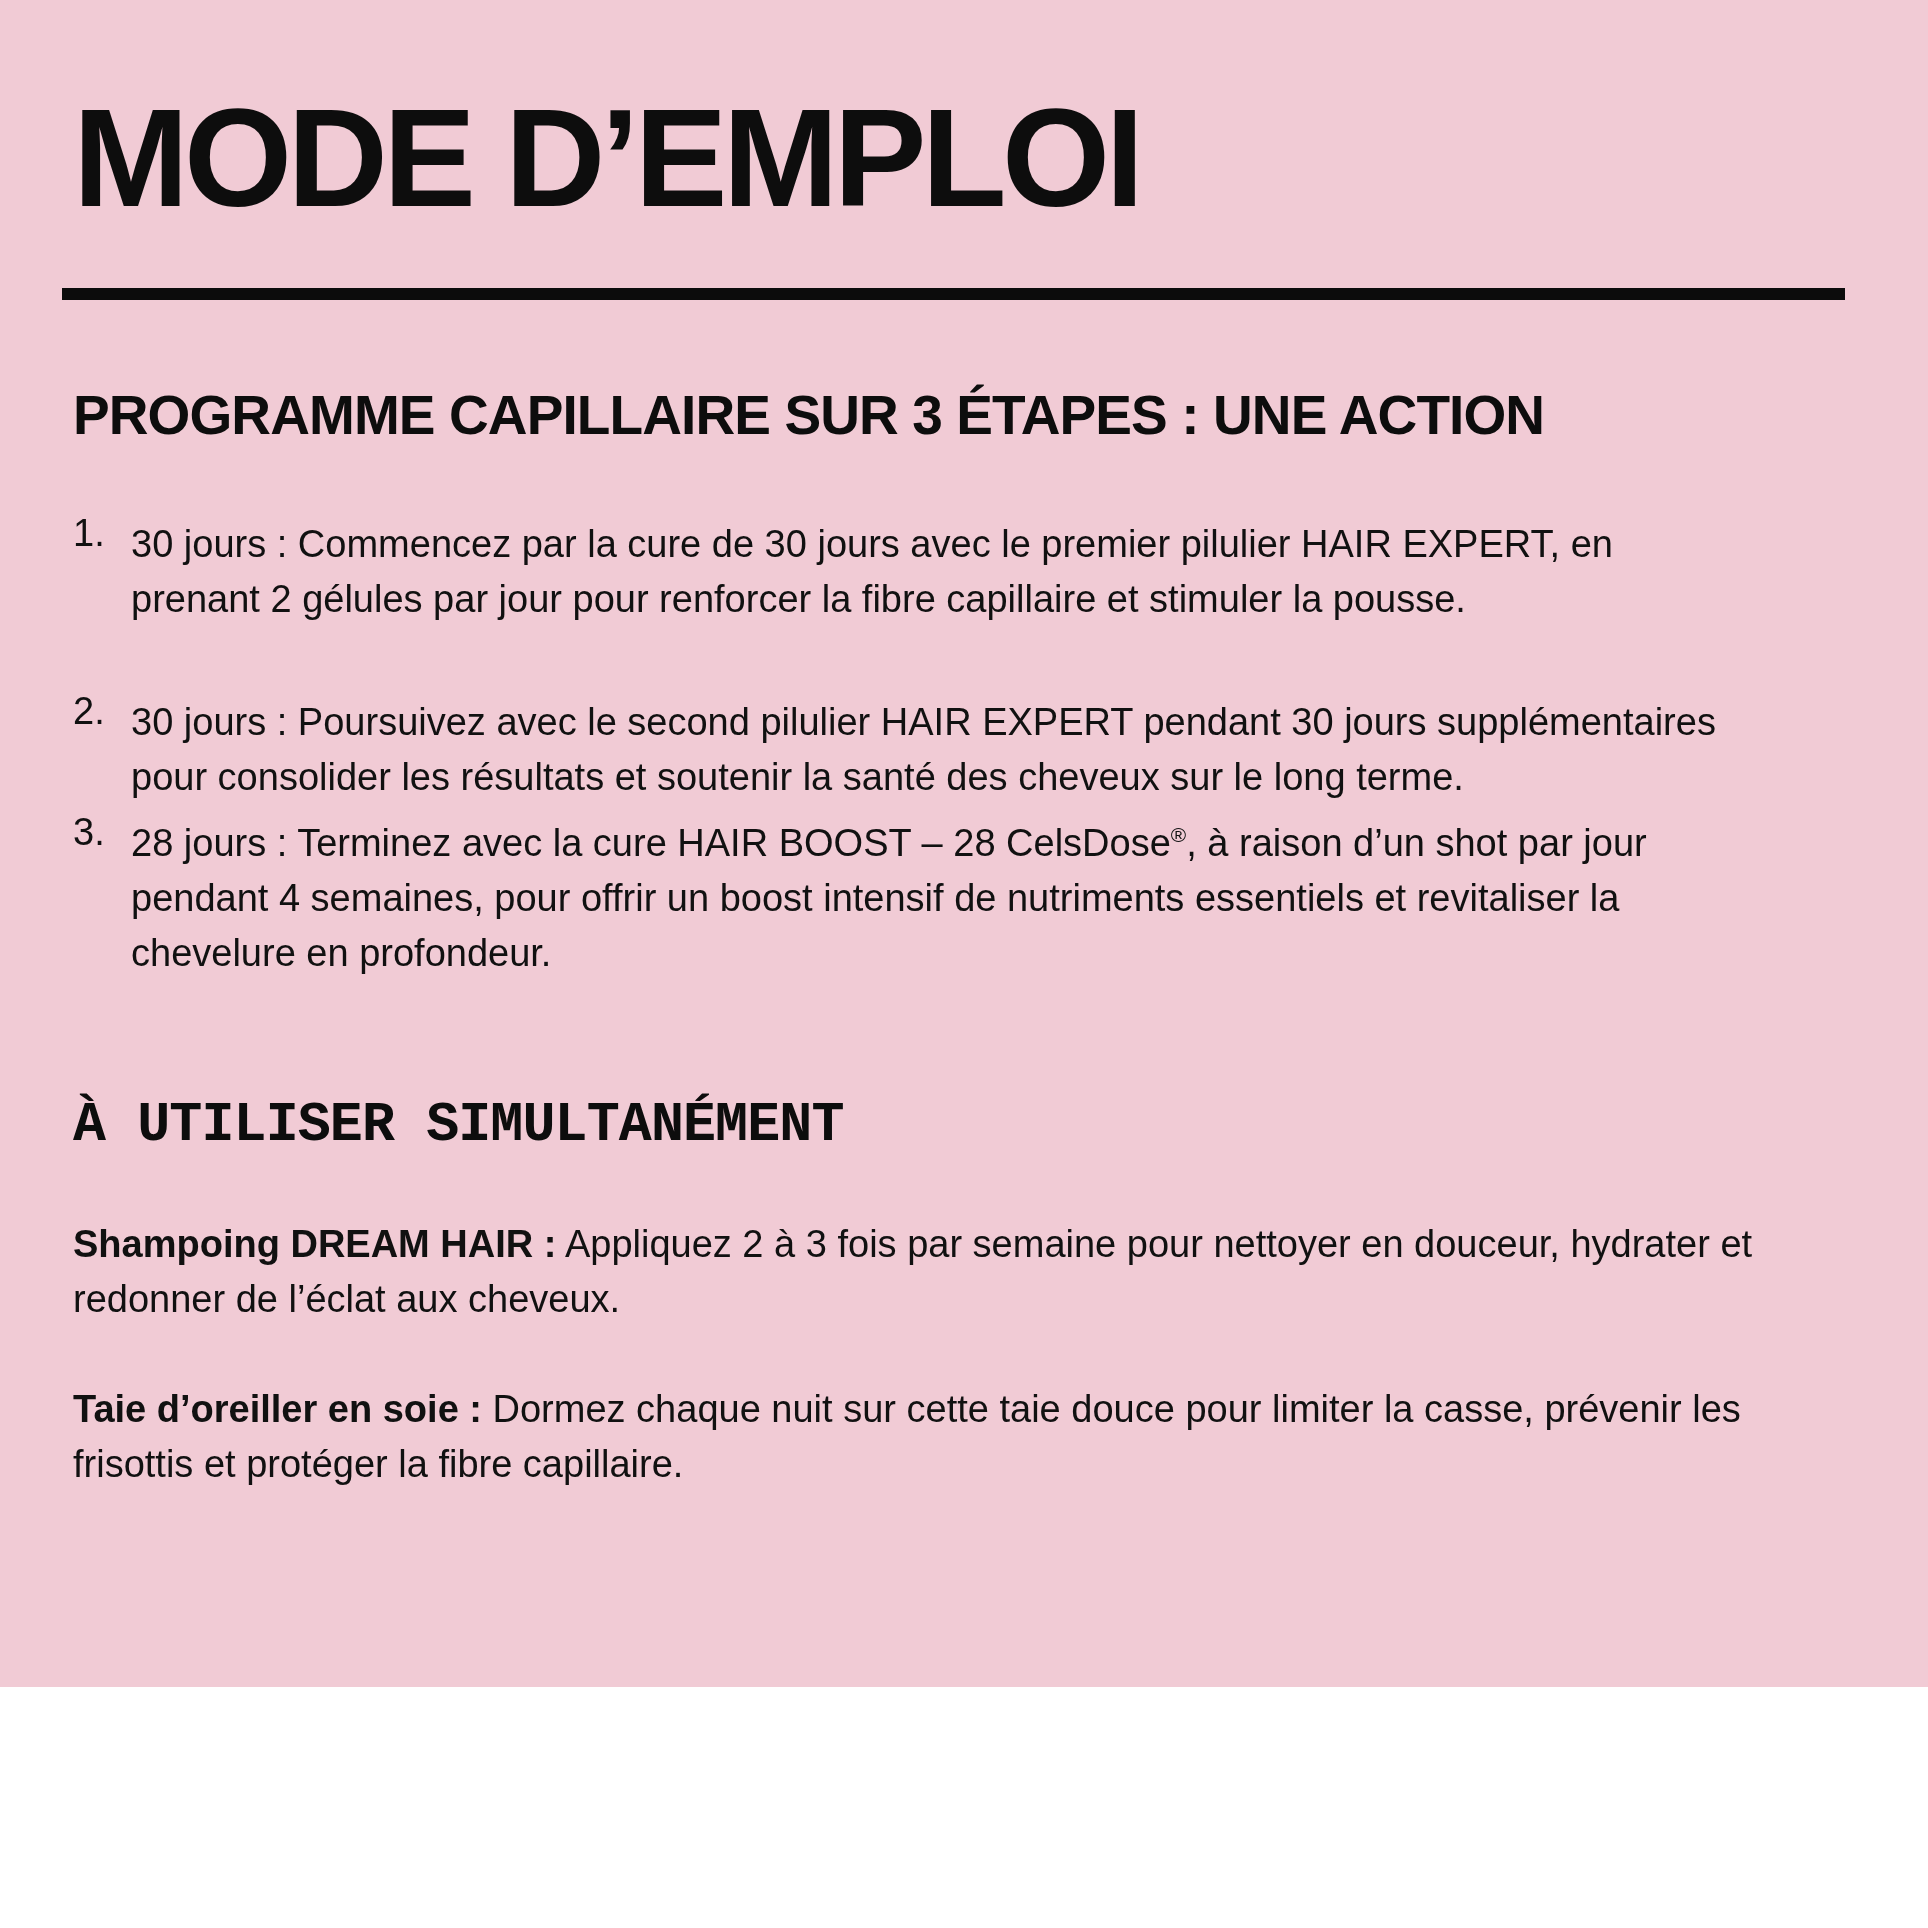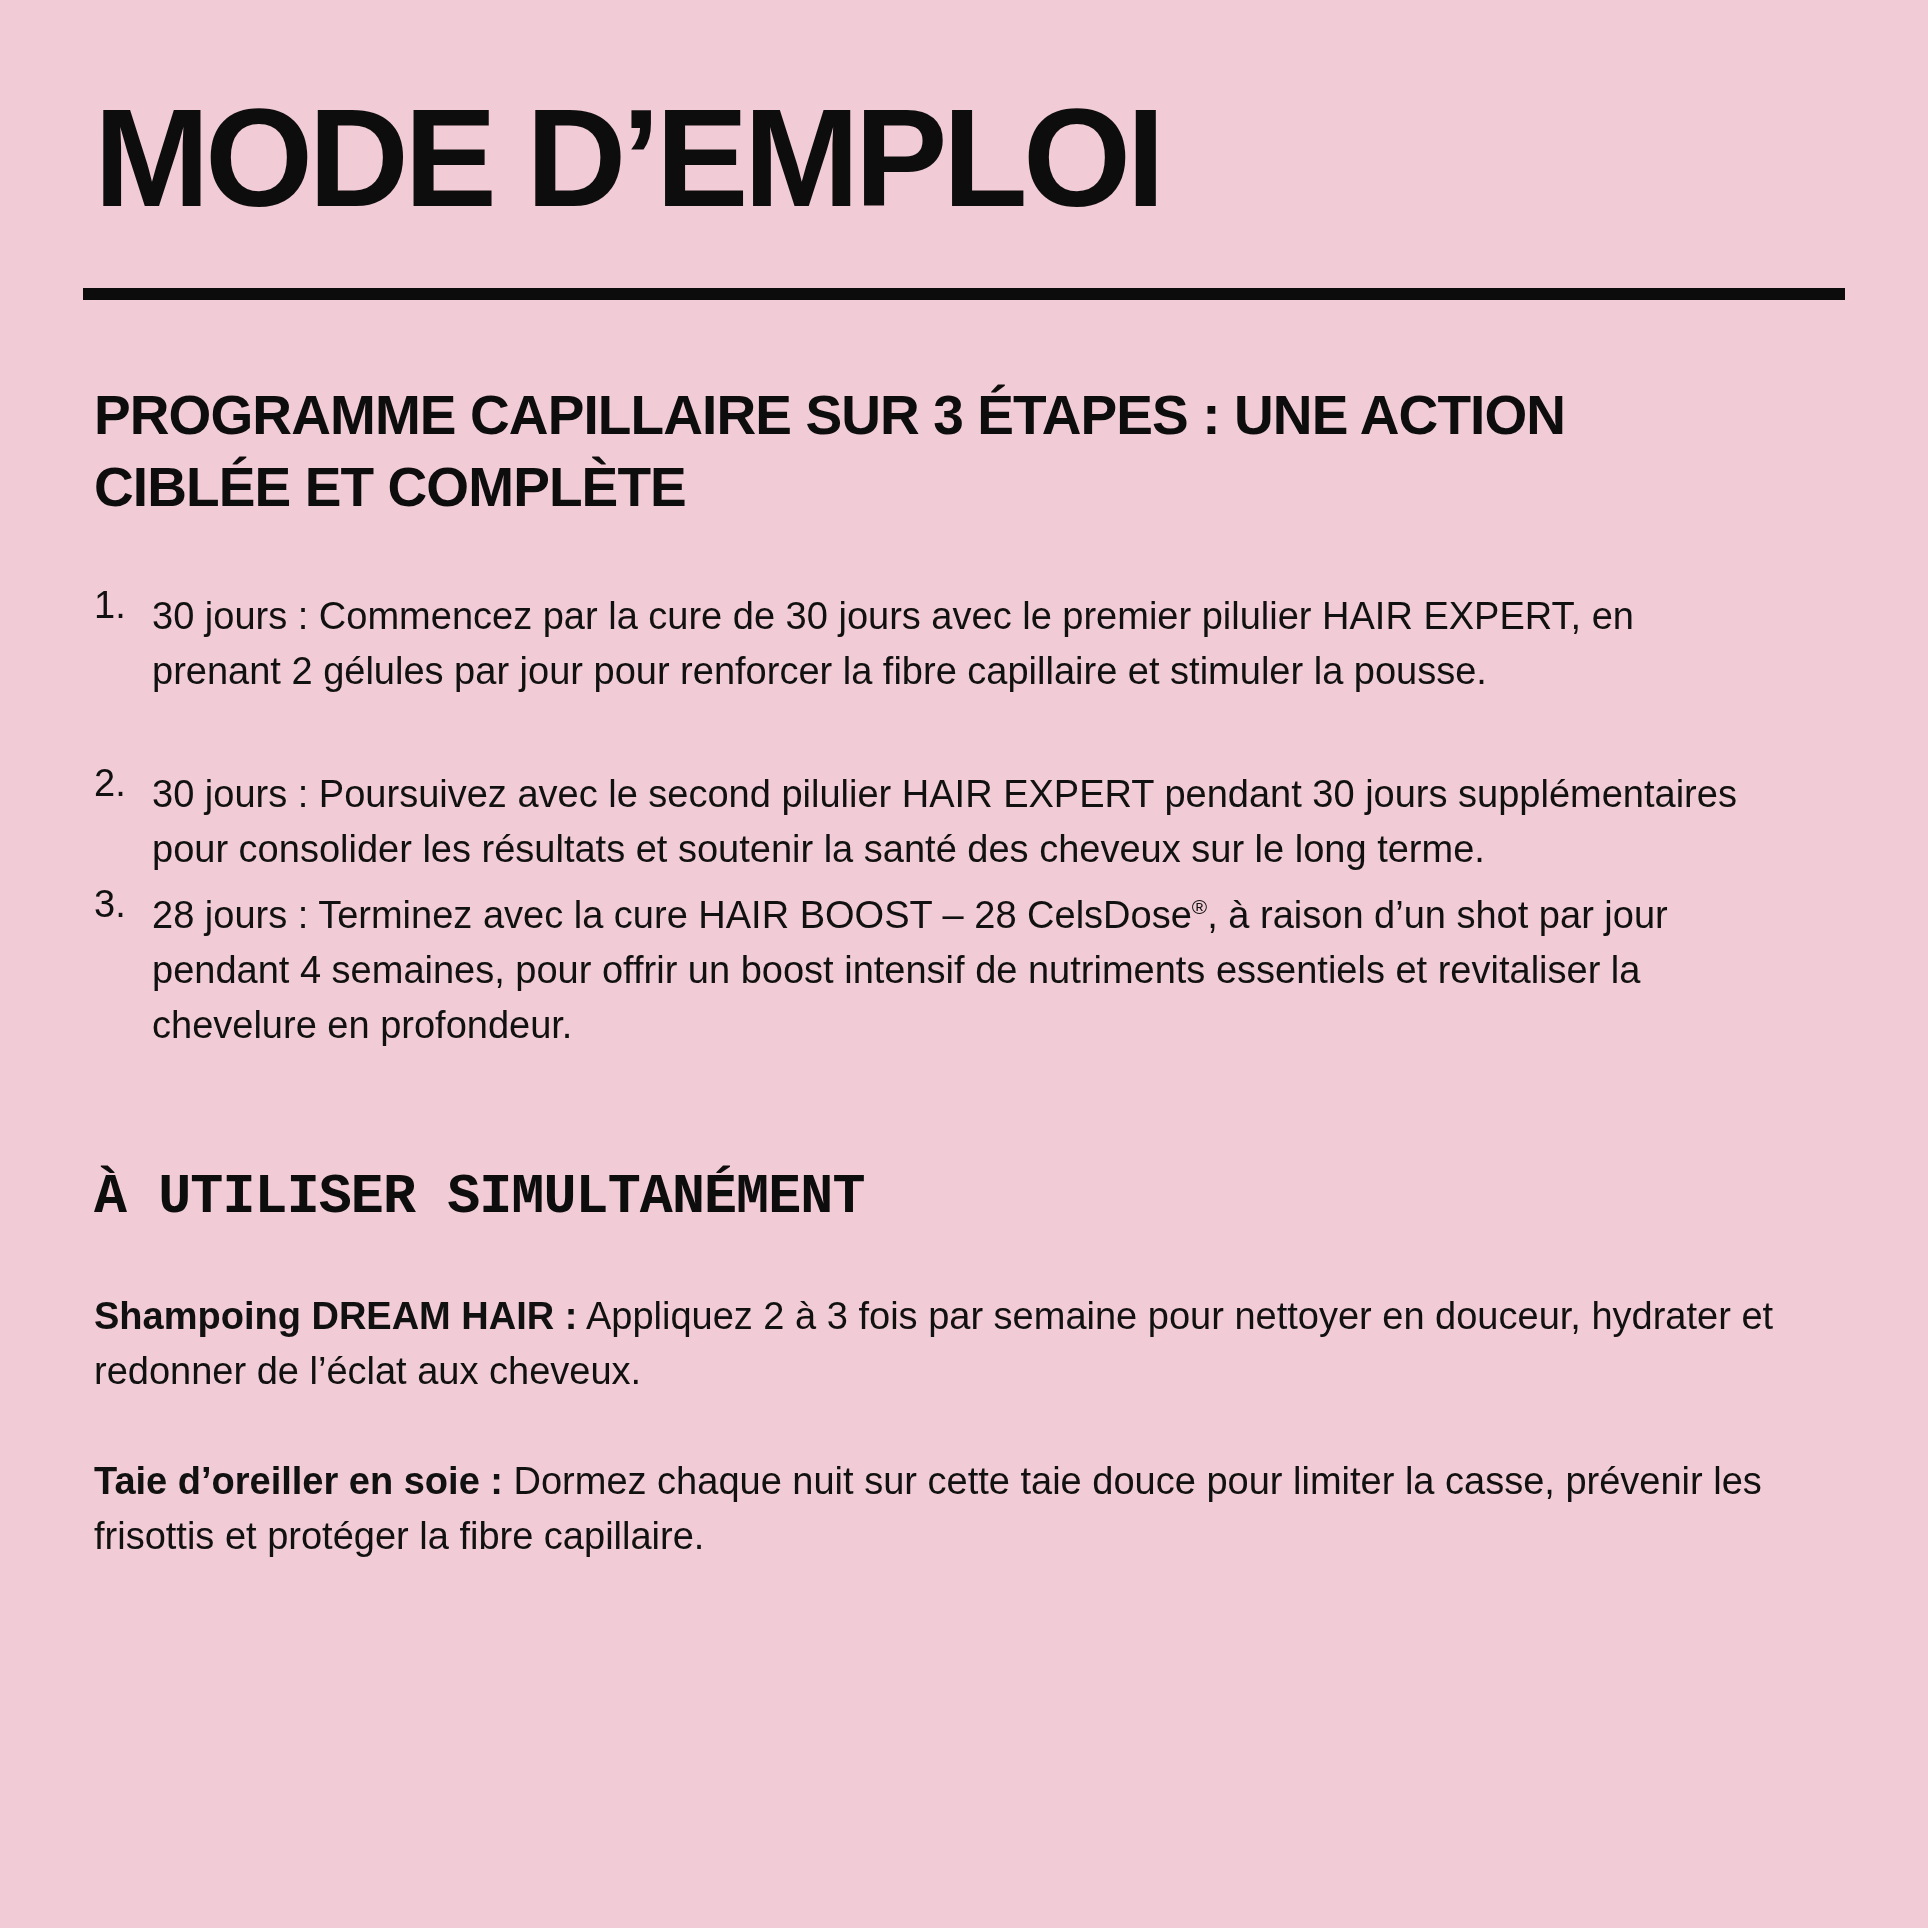--- a/index.html
+++ b/index.html
@@ -1,24 +1,24 @@
 <!DOCTYPE html>
 <html lang="fr" style="font-size:15px"><head>
 <meta charset="utf-8">
 <style>
   html, body { margin: 0; padding: 0; }
   .page {
     position: relative;
     width: 1928px;
-    height: 1928px;
+    height: 1687px;
     box-sizing: border-box;
     background: #F1CBD5;
     color: #111111;
     font-family: "Liberation Sans", "DejaVu Sans", sans-serif;
-    padding: 87px 89px 0 94px;
+    padding: 87px 89px 0 73px;
     overflow: hidden;
   }
   .title {
     margin: 0;
     font-size: 139px;
     line-height: 141px;
     font-weight: 700;
     letter-spacing: -4.7px;
     color: #0d0d0d;
     white-space: nowrap;
@@ -71,21 +71,20 @@
 
 <div class="page">
 
   <h1 class="title">MODE D’EMPLOI</h1>
 
   <div class="rule"></div>
 
   <section>
     <h2 class="section-heading program-heading">
       <span class="heading-line">PROGRAMME CAPILLAIRE SUR 3 ÉTAPES : UNE ACTION</span>
-      <span class="heading-line">CIBLÉE ET COMPLÈTE</span>
     </h2>
 
     <ol class="steps">
       <li class="step">
         <span class="step-number">1.</span>
         <span class="step-text">30 jours : Commencez par la cure de 30 jours avec le premier pilulier HAIR EXPERT, en prenant 2 gélules par jour pour renforcer la fibre capillaire et stimuler la pousse.</span>
       </li>
       <li class="step">
         <span class="step-number">2.</span>
         <span class="step-text">30 jours : Poursuivez avec le second pilulier HAIR EXPERT pendant 30 jours supplémentaires pour consolider les résultats et soutenir la santé des cheveux sur le long terme.</span>

